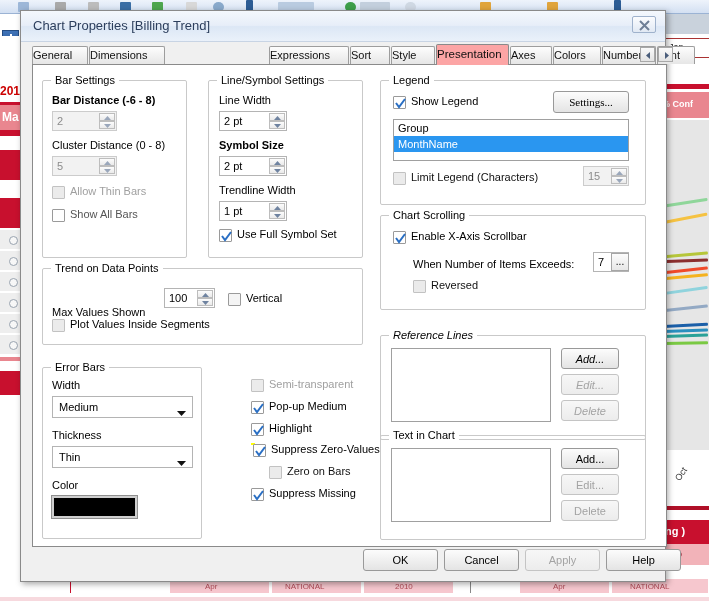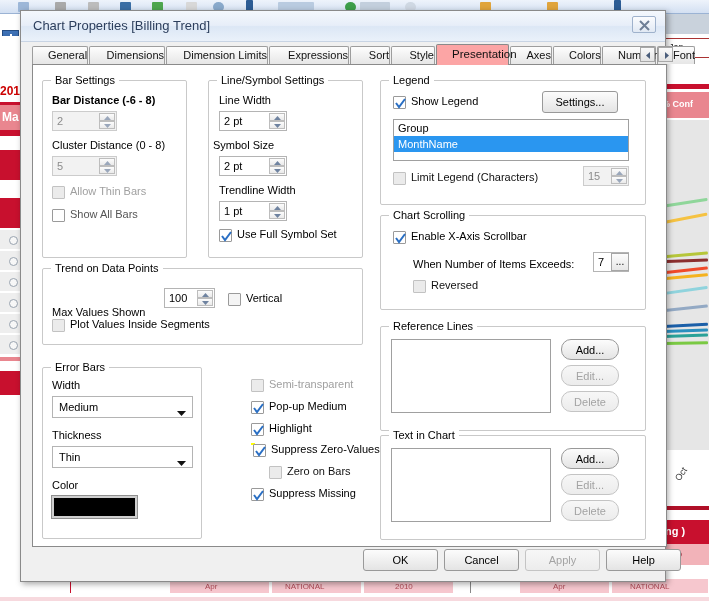--- a/index.html
+++ b/index.html
@@ -84,22 +84,22 @@
   .btn-close svg { position:absolute; left:6px; top:3px; }
 
   .tabstrip {
     position:absolute; left:11px; top:33px; width:635px; height:20px;
   }
   .tab {
     position:absolute; top:2px; height:18px;
     background:linear-gradient(#fdfdfd,#e6e6e6);
     border:1px solid #9d9d9d; border-bottom:none;
     border-radius:2px 2px 0 0;
-    font-size:11px; line-height:17px; text-align:right;
-    cursor:pointer; color:#111;padding-left:15px;
+    font-size:11px; line-height:17px; text-align:left;
+    cursor:pointer; color:#111;
   }
   .tab.active {
     top:0; height:21px; line-height:19px;
     background:#fca5a5; border-color:#8a8a8a; z-index:3;
     font-size:11.5px;
   }
   .tabarrow {
     position:absolute; top:3px; width:15px; height:15px;
     background:linear-gradient(#fafafa,#e3e3e3);
     border:1px solid #a8a8a8; cursor:pointer;
@@ -164,21 +164,21 @@
   
   .pb {
     position:absolute; height:22px;
     background:linear-gradient(#fcfcfc,#e4e4e4);
     border:1px solid #999999; border-radius:3px;
     font-size:11px; line-height:20px; text-align:center;
     cursor:pointer; color:#000;
   }
   .pb.dis { color:#a3a3a3; border-color:#c4c4c4;
             background:linear-gradient(#f7f7f7,#ececec); }
-  .pb.small { height:21px;border-radius:10px; }
+  .pb.small { height:21px; }
 
   .ellipsis-btn {
     position:absolute; width:18px; height:18px;
     background:linear-gradient(#fcfcfc,#e7e7e7);
     border:1px solid #a6a6a6; font-size:10px; line-height:15px; text-align:center;
     cursor:pointer;
   }
 
   .colorwell {
     position:absolute; width:85px; height:22px;
@@ -300,21 +300,20 @@
     <div class="btn-close">
       <svg width="11" height="11" viewBox="0 0 11 11">
         <path d="M1 1 L10 10 M10 1 L1 10" stroke="#6f7f96" stroke-width="2" fill="none"></path>
       </svg>
     </div>
   </div>
 
   <div class="tabstrip">
     <div class="tab" style="left:0px;width:56px;">General</div>
     <div class="tab" style="left:57px;width:76px;">Dimensions</div>
-    <div class="tab" style="left:134px;width:102px;">Dimension Limits</div>
     <div class="tab" style="left:237px;width:80px;">Expressions</div>
     <div class="tab" style="left:318px;width:40px;">Sort</div>
     <div class="tab" style="left:359px;width:44px;">Style</div>
     <div class="tab active" style="left:404px;width:73px;">Presentation</div>
     <div class="tab" style="left:478px;width:42px;">Axes</div>
     <div class="tab" style="left:521px;width:48px;">Colors</div>
     <div class="tab" style="left:570px;width:54px;">Number</div>
     <div class="tab" style="left:625px;width:38px;">Font</div>
     <div class="tabarrow" style="left:608px;">
       <svg width="7" height="7" viewBox="0 0 7 7">
@@ -379,21 +378,21 @@
             <svg width="7" height="4" viewBox="0 0 7 4">
               <path d="M3.5 0 L7 4 L0 4 Z" fill="#6f83a0"></path>
             </svg>
           </span>
         <span class="ar dn">
             <svg width="7" height="4" viewBox="0 0 7 4">
               <path d="M3.5 4 L0 0 L7 0 Z" fill="#6f83a0"></path>
             </svg>
           </span>
       </div>
-      <span class="lbl" style="left:4px;top:58px;">Symbol Size</span>
+      <span class="lbl" style="left:10px;top:58px;font-weight:bold;">Symbol Size</span>
       <div class="spin" style="left:10px;top:75px;width:68px;">
         <span class="v">2 pt</span>
         <span class="ar up">
             <svg width="7" height="4" viewBox="0 0 7 4">
               <path d="M3.5 0 L7 4 L0 4 Z" fill="#6f83a0"></path>
             </svg>
           </span>
         <span class="ar dn">
             <svg width="7" height="4" viewBox="0 0 7 4">
               <path d="M3.5 4 L0 0 L7 0 Z" fill="#6f83a0"></path>
@@ -514,21 +513,21 @@
     <div class="grp" style="left:347px;top:15px;width:266px;height:125px;">
       <span class="lg">Legend</span>
       <div class="cb" style="left:12px;top:14px;">
         <span class="box">
           <svg width="11" height="11" viewBox="0 0 11 11">
               <path d="M1 5 L4 9 L10 1" stroke="#2a6fc4" stroke-width="2" fill="none"></path>
             </svg>
         </span>
         <span class="t">Show Legend</span>
       </div>
-      <div class="pb" style="left:161px;top:10px;width:76px;">Settings...</div>
+      <div class="pb" style="left:172px;top:10px;width:76px;font-family:Liberation Serif, serif;">Settings...</div>
       <div class="listbox" style="left:12px;top:38px;width:236px;height:42px;">
         <div class="li">Group</div>
         <div class="li sel">MonthName</div>
       </div>
       <div class="cb dis" style="left:12px;top:90px;">
         <span class="box"></span>
         <span class="t" style="color:#111;">Limit Legend (Characters)</span>
       </div>
       <div class="spin dis" style="left:202px;top:85px;width:46px;">
         <span class="v">15</span>
@@ -559,21 +558,21 @@
       <div class="spin" style="left:212px;top:36px;width:36px;">
         <span class="v">7</span>
       </div>
       <div class="ellipsis-btn" style="left:230px;top:37px;">...</div>
       <div class="cb dis" style="left:32px;top:63px;">
         <span class="box"></span>
         <span class="t" style="color:#111;text-align:right;">Reversed</span>
       </div>
     </div>
 
-    <div class="grp" style="left:347px;top:261px;width:266px;height:105px;">
+    <div class="grp" style="left:347px;top:270px;width:266px;height:105px;font-style:italic;">
       <span class="lg">Reference Lines</span>
       <div class="listbox" style="left:10px;top:12px;width:160px;height:74px;"></div>
       <div class="pb small" style="left:180px;top:12px;width:58px;">Add...</div>
       <div class="pb small dis" style="left:180px;top:38px;width:58px;">Edit...</div>
       <div class="pb small dis" style="left:180px;top:64px;width:58px;">Delete</div>
     </div>
 
     <div class="grp" style="left:347px;top:370px;width:266px;height:105px;">
       <span class="lg">Text in Chart</span>
       <div class="listbox" style="left:10px;top:12px;width:160px;height:74px;"></div>

